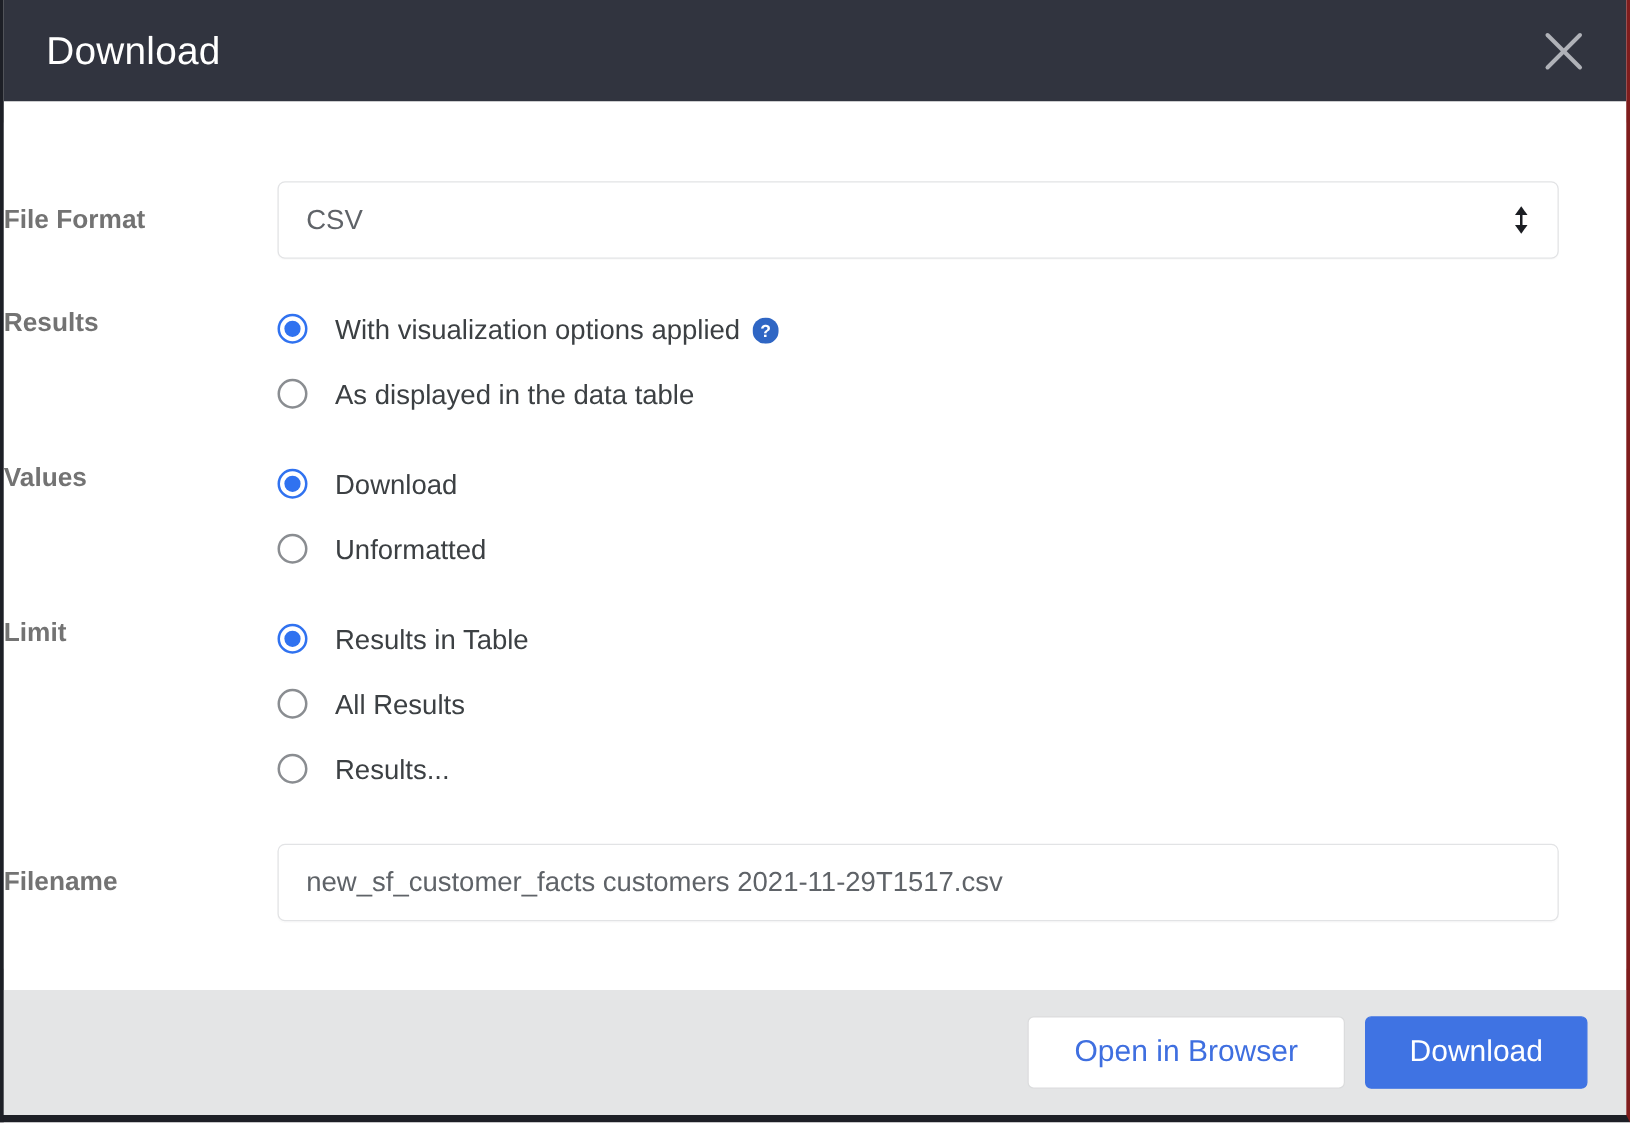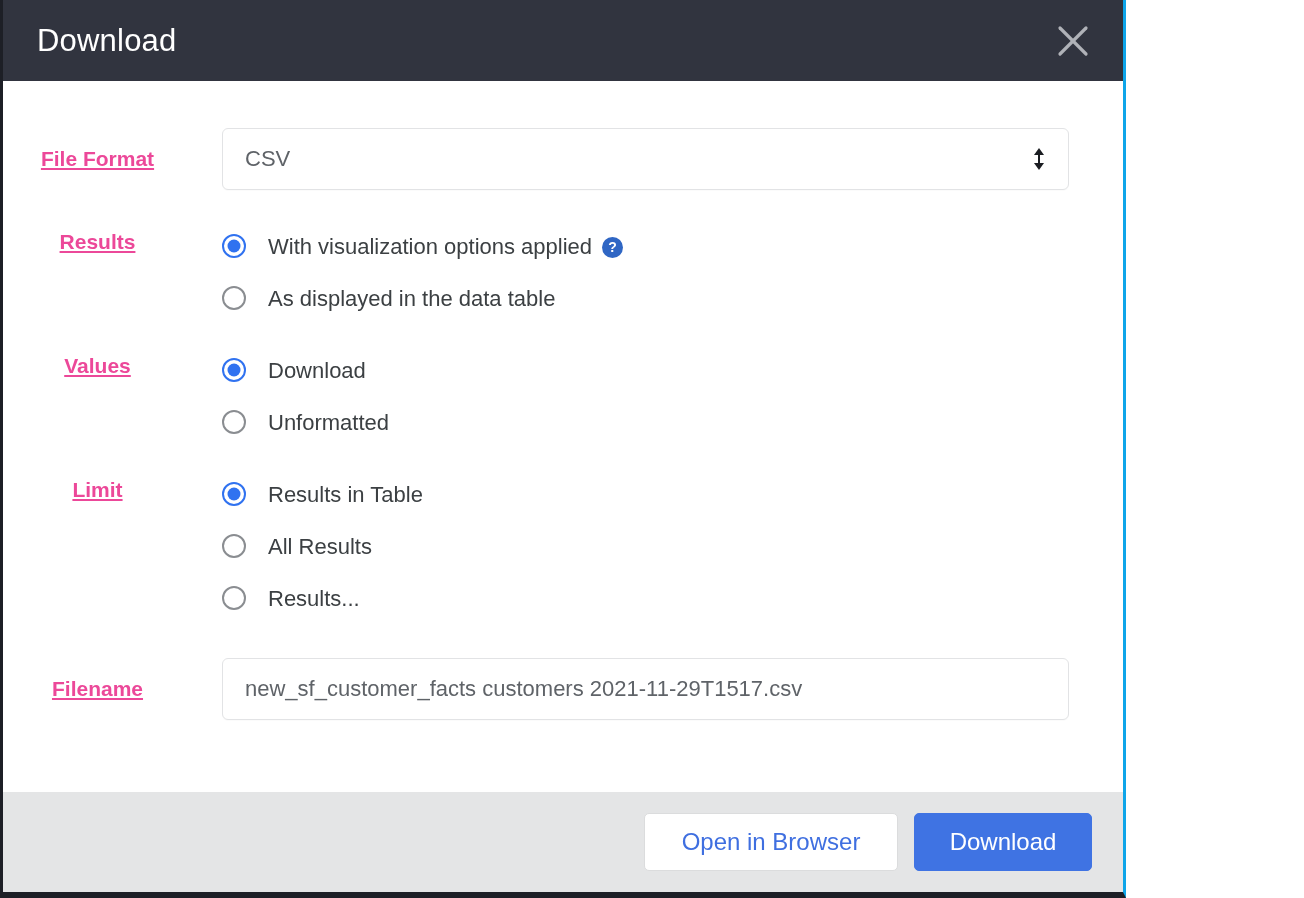--- a/index.html
+++ b/index.html
@@ -7,30 +7,31 @@
     padding: 0;
     background: #ffffff;
   }
   body {
     font-family: "Liberation Sans", sans-serif;
     -webkit-font-smoothing: antialiased;
   }
 
   .dialog {
     position: relative;
-    width: 1126px;
+    width: 1304px;
     height: 898px;
     box-sizing: border-box;
     background: #ffffff;
     border-left: 3px solid #1d1f26;
-    border-right: 3px solid #0ea5e9;
+    border-right: 3px solid #7f1d1d;
     border-bottom: 6px solid #1d1f26;
     overflow: hidden;
     display: flex;
     flex-direction: column;
+    gap: 17px;
   }
 
   
   .dialog-header {
     height: 81px;
     min-height: 81px;
     background: #31343f;
     display: flex;
     align-items: center;
     justify-content: space-between;
@@ -72,27 +73,26 @@
   }
   .row-file-format { margin-top: 47px; }
   .row-results     { margin-top: 36px; }
   .row-values      { margin-top: 40px; }
   .row-limit       { margin-top: 40px; }
   .row-filename    { margin-top: 48px; }
 
   .row-label {
     width: 189px;
     min-width: 189px;
-    text-align: center;
+    text-align: left;
     font-size: 21px;
     font-weight: bold;
-    color: #ec4899;
+    color: #737373;
     padding-right: 0;
     box-sizing: border-box;
-    text-decoration: underline;
   }
   .row-label.align-input { line-height: 62px; }
   .row-label.align-radio { line-height: 32px; }
 
   .row-control {
     margin-left: 30px;
     flex: 1;
     padding-right: 54px;
   }
 

